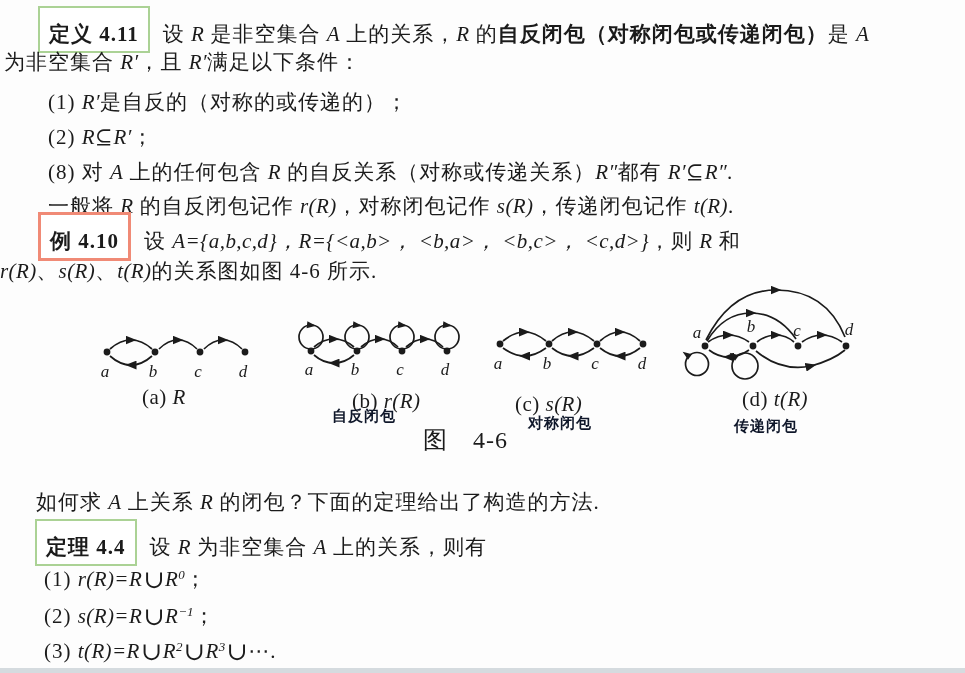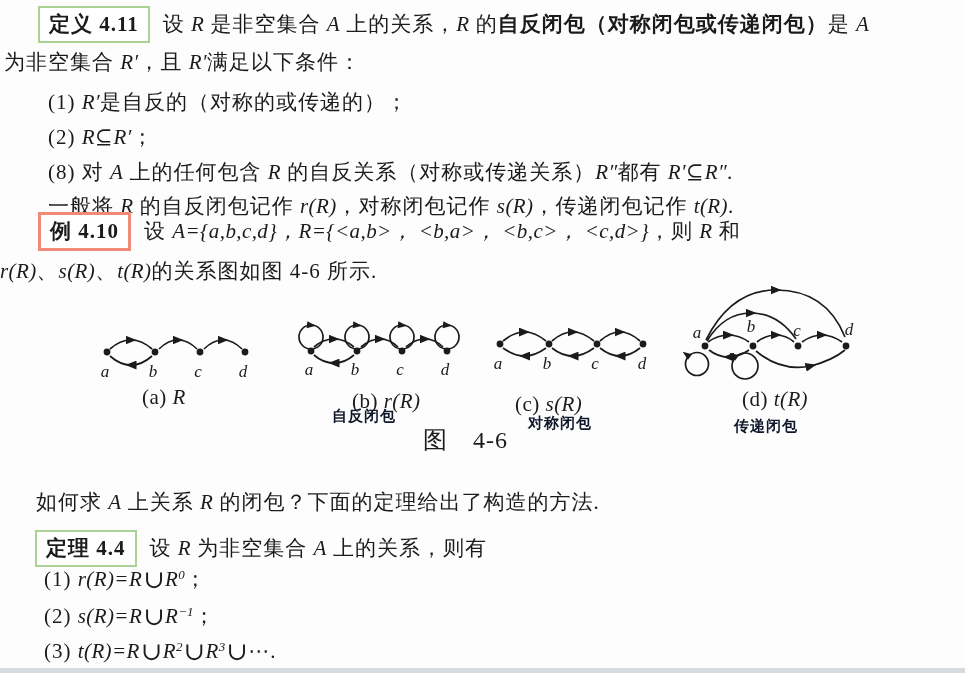--- a/index.html
+++ b/index.html
@@ -20,21 +20,21 @@
   }
   .seg-cn { }
   .seg-m  { font-style:italic; font-family:"Liberation Serif","DejaVu Serif",serif; letter-spacing:0.4px; }
   .seg-b  { font-weight:bold; }
   .seg-sup{ font-style:italic; font-size:13px; vertical-align:7px; letter-spacing:0; }
   .seg-u  { font-size:25px; vertical-align:-2px; padding:0 1px; letter-spacing:0; }
   .badge {
     display:inline-block;
     font-weight:bold;
     font-size:21px;
-    padding:1px 9px 2px 9px;
+    padding:11px 9px 2px 9px;
     margin-right:13px;
     letter-spacing:1px;
     background:#fff;
     text-align:right;
   }
   .badge.green { border:2.5px solid #abd295; }
   .badge.red   { border:3px solid #f08a76; }
   .graph { position:absolute; overflow:visible; }
   .graph path.e { fill:none; stroke:#1b1b1b; stroke-width:1.7; marker-mid:url(#arr); }
   .graph circle.dot { fill:#1b1b1b; stroke:none; }
@@ -168,20 +168,20 @@
 <div class="caption" style="left:742px;top:387px"><span class="seg-cn">(d) </span><span class="seg-m">t(R)</span></div>
 
 <div class="annotation" style="left:332px;top:407px">自反闭包</div>
 <div class="annotation" style="left:528px;top:414px">对称闭包</div>
 <div class="annotation" style="left:734px;top:417px">传递闭包</div>
 
 <div class="fig-caption" style="left:423px;top:424px">图　4-6</div>
 
 <div class="line" style="left:36px;top:487px"><span class="seg-cn">如何求 </span><span class="seg-m">A</span><span class="seg-cn"> 上关系 </span><span class="seg-m">R</span><span class="seg-cn"> 的闭包？下面的定理给出了构造的方法.</span></div>
 
-<div class="line" style="left:35px;top:530px">
+<div class="line" style="left:35px;top:519px">
   <span class="badge green">定理 4.4</span><span><span class="seg-cn">设 </span><span class="seg-m">R</span><span class="seg-cn"> 为非空集合 </span><span class="seg-m">A</span><span class="seg-cn"> 上的关系，则有</span></span>
 </div>
 <div class="line" style="left:44px;top:560px"><span class="seg-cn">(1) </span><span class="seg-m">r(R)=R</span><span class="seg-u">∪</span><span class="seg-m">R</span><span class="seg-sup">0</span><span class="seg-cn">；</span></div>
 <div class="line" style="left:44px;top:597px"><span class="seg-cn">(2) </span><span class="seg-m">s(R)=R</span><span class="seg-u">∪</span><span class="seg-m">R</span><span class="seg-sup">−1</span><span class="seg-cn">；</span></div>
 <div class="line" style="left:44px;top:632px"><span class="seg-cn">(3) </span><span class="seg-m">t(R)=R</span><span class="seg-u">∪</span><span class="seg-m">R</span><span class="seg-sup">2</span><span class="seg-u">∪</span><span class="seg-m">R</span><span class="seg-sup">3</span><span class="seg-u">∪</span><span class="seg-cn">⋯.</span></div>
 
 <div class="bottom-strip"></div>
 
 </body></html>

